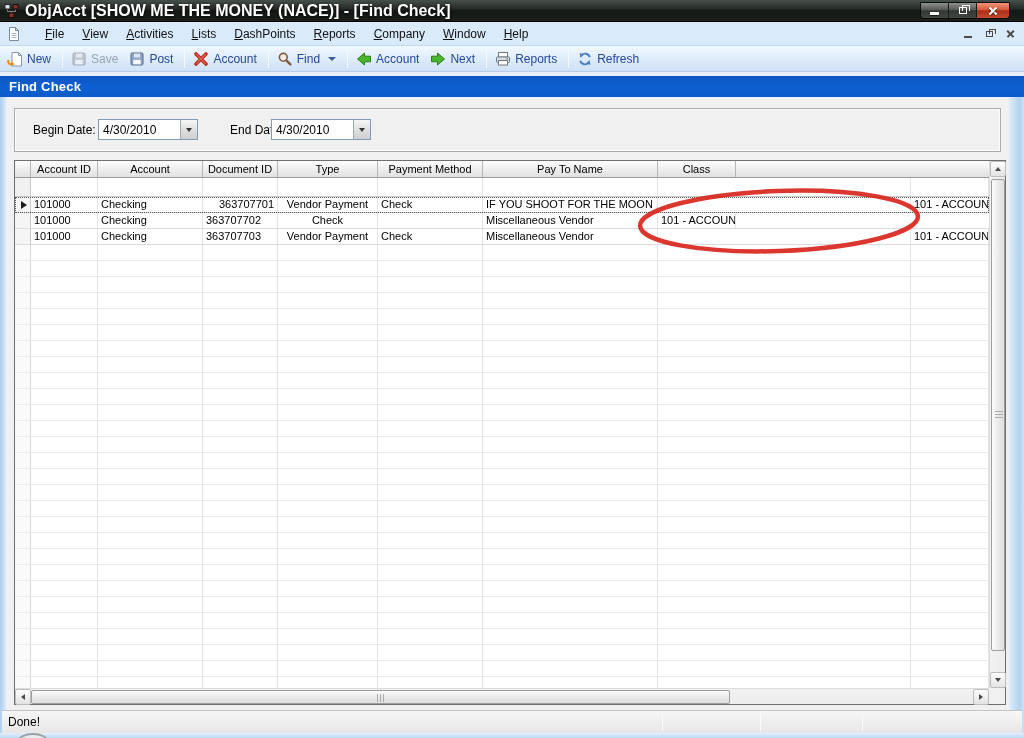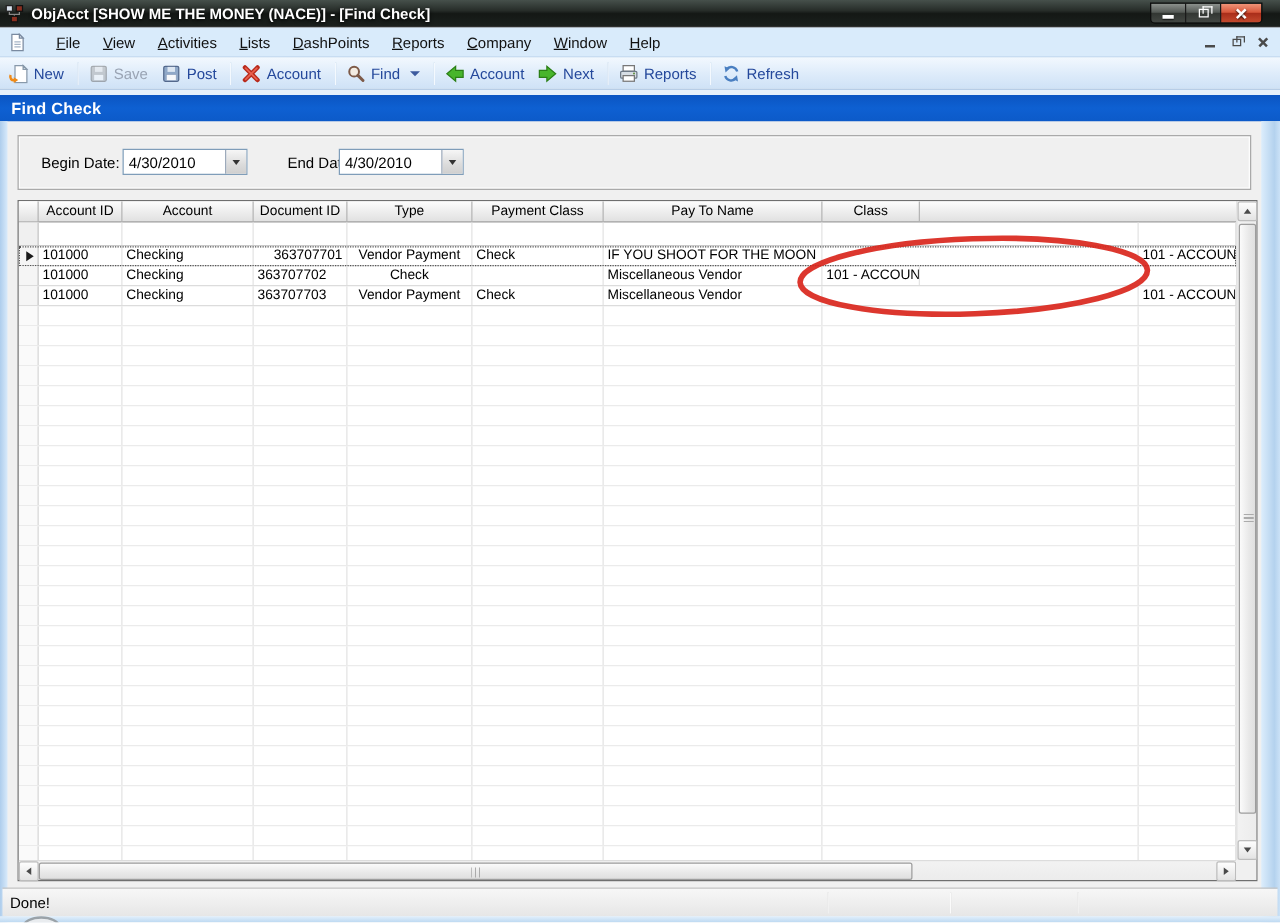--- a/index.html
+++ b/index.html
@@ -5,21 +5,21 @@
   * { box-sizing: border-box; margin: 0; padding: 0; }
   html,body { width:1024px; height:738px; }
   body { font-family:"Liberation Sans", sans-serif; overflow:hidden; }
   .app { position:relative; width:1024px; height:738px; background:#f0f0f0; overflow:hidden; }
 
   
   .titlebar { position:absolute; left:0; top:0; width:1024px; height:22px;
     background:linear-gradient(180deg,#46504b 0%,#272d29 40%,#141815 52%,#1b201d 100%);
     border-bottom:1px solid #000; display:flex; align-items:center; }
   .titlebar .app-icon { width:16px; height:16px; margin:0 5px 0 4px; display:inline-block; }
-  .titlebar .title { color:#fff; font-size:12px; font-weight:bold; text-shadow:0 1px 3px rgba(0,0,0,.9); white-space:nowrap; }
+  .titlebar .title { color:#fff; font-size:16px; font-weight:bold; text-shadow:0 1px 3px rgba(0,0,0,.9); white-space:nowrap; }
   .win-controls { position:absolute; right:14px; top:2px; display:flex; border-radius:0 0 4px 4px; overflow:hidden; border:1px solid #0c0c0c; }
   .wbtn { width:28px; height:15px; display:flex; align-items:center; justify-content:center; position:relative;
     background:linear-gradient(180deg,#8d928e 0%,#555a56 45%,#333733 52%,#434743 100%); border-right:1px solid #1a1a1a; }
   .wbtn.close { background:linear-gradient(180deg,#f09579 0%,#d8583c 45%,#aa2e1a 52%,#c44a2e 100%); border-right:none; width:32px; }
   .g-minbar { width:9px; height:3px; background:#fff; margin-top:5px; box-shadow:0 1px 1px rgba(0,0,0,.6); }
   .g-restore { width:8px; height:7px; border:1px solid #fff; position:relative; background:transparent; }
   .g-restore::before { content:""; position:absolute; left:2px; top:-3px; width:6px; height:5px; border:1px solid #fff; border-bottom:none; }
   .g-x { position:relative; width:10px; height:10px; }
   .g-x::before,.g-x::after { content:""; position:absolute; left:0; top:4px; width:10px; height:2px; background:#fff; box-shadow:0 1px 1px rgba(0,0,0,.5); }
   .g-x::before { transform:rotate(45deg); } .g-x::after { transform:rotate(-45deg); }
@@ -302,21 +302,21 @@
   </div>
 
   <div class="grid">
     <div class="grid-inner">
       <div class="grid-headerrow" id="grid-header">
           <div class="hsel"></div>
           <div class="hcell" style="width: 67px;">Account ID</div>
           <div class="hcell" style="width: 105px;">Account</div>
           <div class="hcell" style="width: 75px;">Document ID</div>
           <div class="hcell" style="width: 100px;">Type</div>
-          <div class="hcell" style="width: 105px;">Payment Class</div>
+          <div class="hcell" style="width: 105px;">Payment Method</div>
           <div class="hcell" style="width: 175px;">Pay To Name</div>
           <div class="hcell" style="width: 78px;">Class</div>
         </div>
       <div class="blank-row">
         <div class="sel-cell"></div>
         <div id="blank-cells" style="display:flex;">
             <div class="grid-cell" style="width: 67px; height: 18px;"></div>
             <div class="grid-cell" style="width: 105px; height: 18px;"></div>
             <div class="grid-cell" style="width: 75px; height: 18px;"></div>
             <div class="grid-cell" style="width: 100px; height: 18px;"></div>

